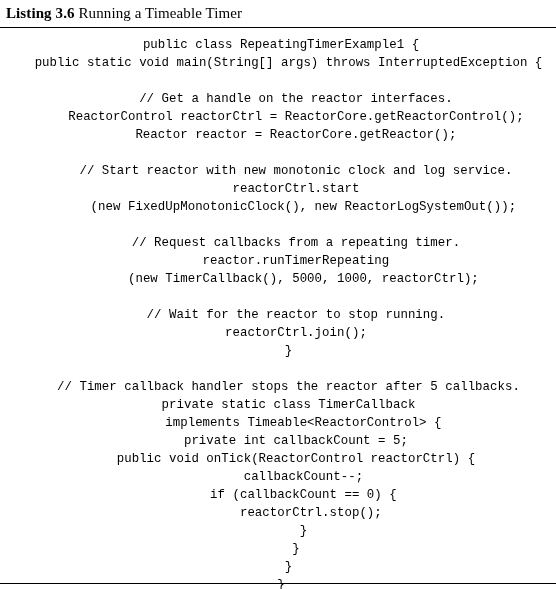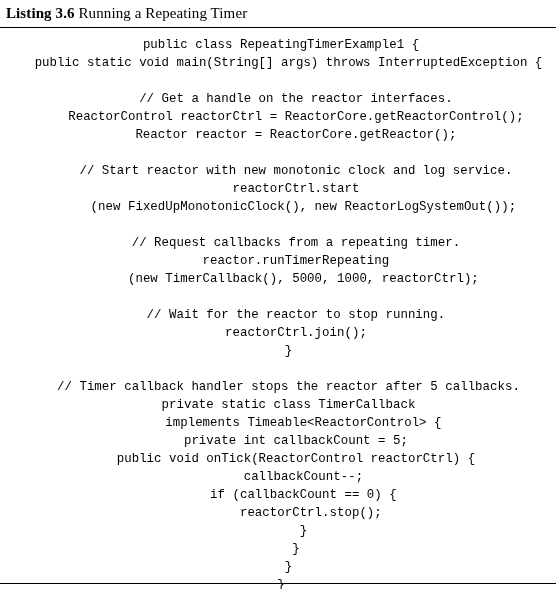--- a/index.html
+++ b/index.html
@@ -66,21 +66,21 @@
     right: 0;
     bottom: 5px;
   }
 </style>
 </head>
 <body>
 
 <div class="listing">
 
   <div class="caption">
-    <span class="caption-label">Listing 3.6</span><span class="caption-text"> </span><span class="caption-text">Running a Repeating Timer</span>
+    <span class="caption-label">Listing 3.6</span><span class="caption-text"> </span><span class="caption-text">Running a Timeable Timer</span>
   </div>
 
   <hr class="rule rule-top">
 
   <div class="code" id="code-block"><div class="code-line">public class RepeatingTimerExample1 {</div><div class="code-line">  public static void main(String[] args) throws InterruptedException {</div><div class="code-line">&nbsp;</div><div class="code-line">    // Get a handle on the reactor interfaces.</div><div class="code-line">    ReactorControl reactorCtrl = ReactorCore.getReactorControl();</div><div class="code-line">    Reactor reactor = ReactorCore.getReactor();</div><div class="code-line">&nbsp;</div><div class="code-line">    // Start reactor with new monotonic clock and log service.</div><div class="code-line">    reactorCtrl.start</div><div class="code-line">      (new FixedUpMonotonicClock(), new ReactorLogSystemOut());</div><div class="code-line">&nbsp;</div><div class="code-line">    // Request callbacks from a repeating timer.</div><div class="code-line">    reactor.runTimerRepeating</div><div class="code-line">      (new TimerCallback(), 5000, 1000, reactorCtrl);</div><div class="code-line">&nbsp;</div><div class="code-line">    // Wait for the reactor to stop running.</div><div class="code-line">    reactorCtrl.join();</div><div class="code-line">  }</div><div class="code-line">&nbsp;</div><div class="code-line">  // Timer callback handler stops the reactor after 5 callbacks.</div><div class="code-line">  private static class TimerCallback</div><div class="code-line">      implements Timeable&lt;ReactorControl&gt; {</div><div class="code-line">    private int callbackCount = 5;</div><div class="code-line">    public void onTick(ReactorControl reactorCtrl) {</div><div class="code-line">      callbackCount--;</div><div class="code-line">      if (callbackCount == 0) {</div><div class="code-line">        reactorCtrl.stop();</div><div class="code-line">      }</div><div class="code-line">    }</div><div class="code-line">  }</div><div class="code-line">}</div></div>
 
   <div class="rule-bottom-wrap">
     <hr class="rule rule-bottom">
   </div>
 

